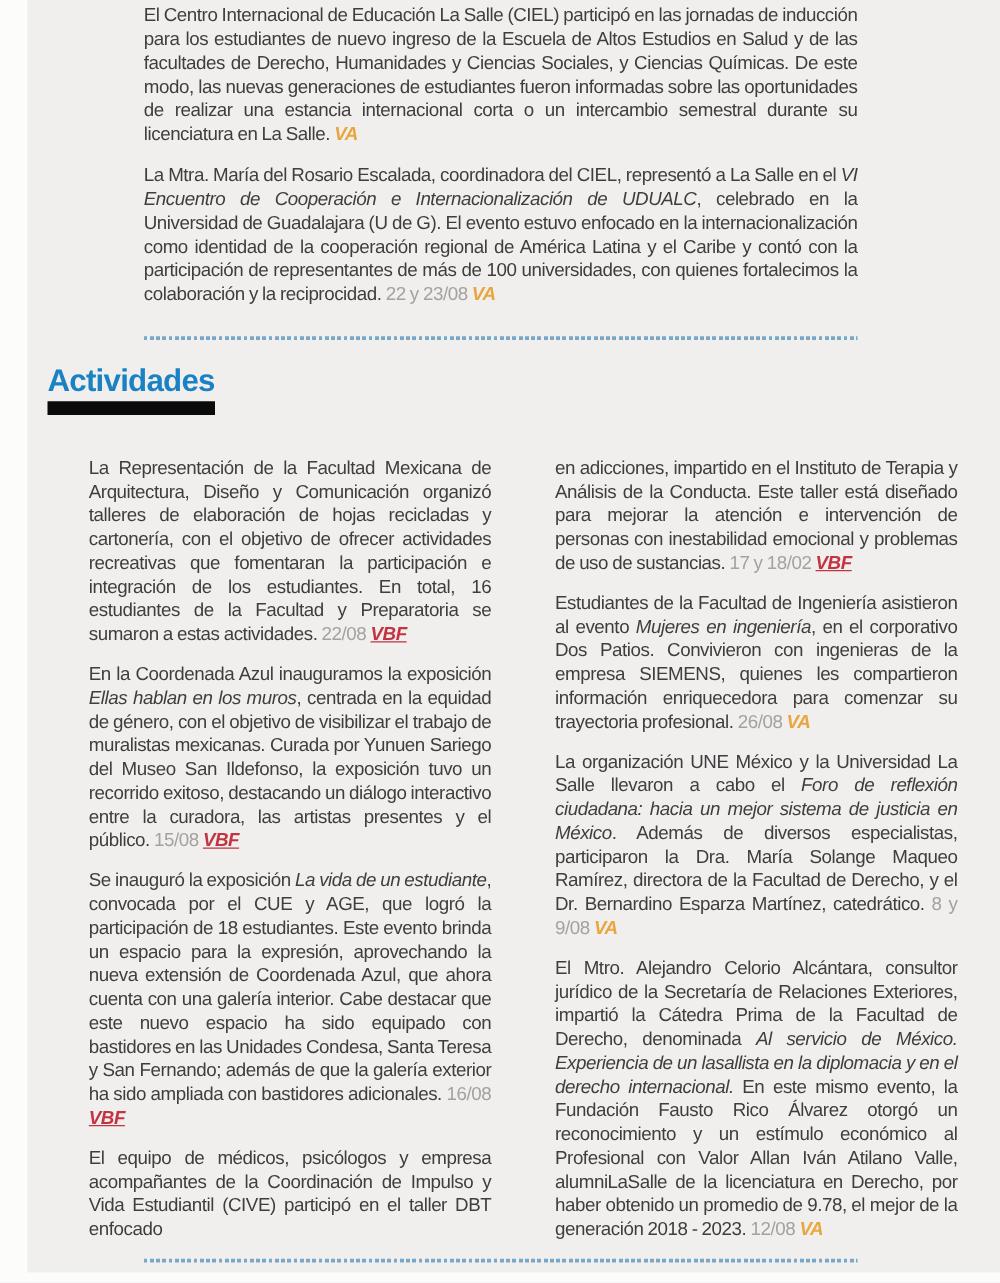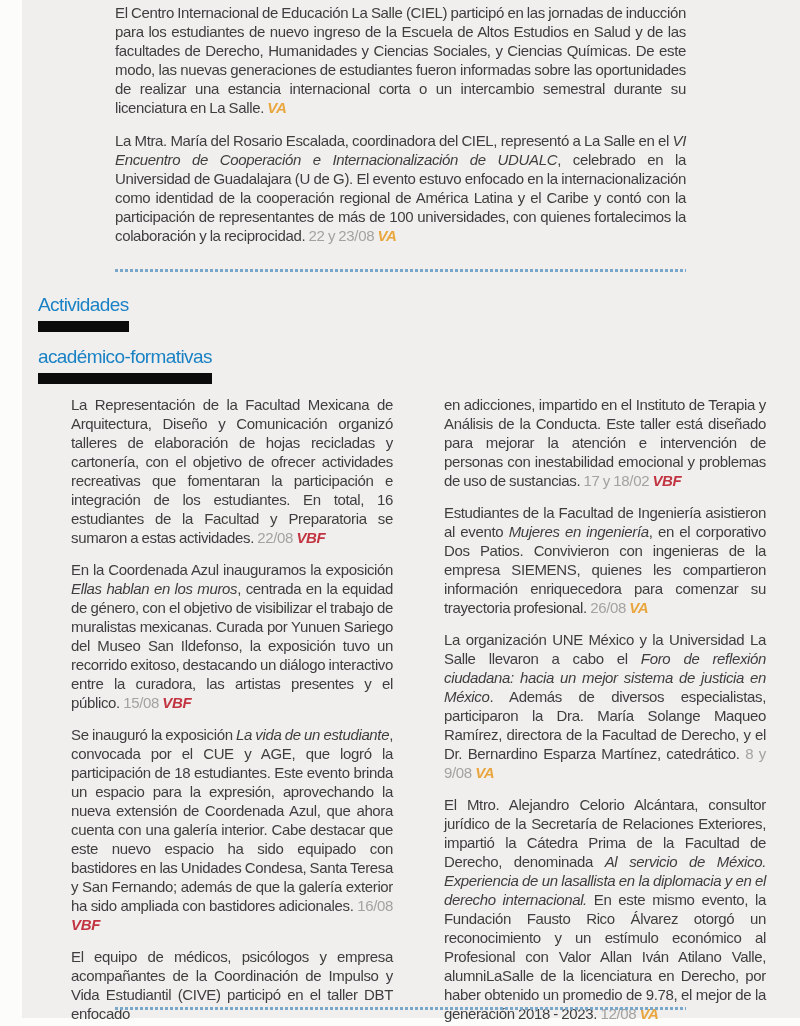--- a/index.html
+++ b/index.html
@@ -26,52 +26,51 @@
   .intro{margin-left:77px;width:571px;}
   .divider{
     height:3px;width:571px;margin-left:77px;
     background:repeating-linear-gradient(90deg,var(--divider-blue) 0 3px,transparent 3px 5px);
   }
   .divider-top{margin-top:24px;}
   .divider-bottom{position:absolute;left:115px;top:1007px;margin:0;}
   .section-head{margin-top:20px;}
   .h-line{width:fit-content;margin-bottom:11px;}
   .h-text{
-    display:block;color:var(--heading-blue);font-weight:normal;
-    font-size:19px;line-height:26px;letter-spacing:-0.6px;margin-top:12px;
+    display:block;color:var(--heading-blue);font-weight:bold;
+    font-size:25px;line-height:26px;letter-spacing:-0.6px;margin-top:12px;
   }
   .h-bar{height:11px;background:var(--bar-black);margin-top:3px;min-width:100%;}
   .cols{display:flex;gap:18px;margin-top:6px;}
   .col{flex:0 0 355px;width:355px;}
   .col .para{margin-bottom:13px;margin-left:33px;}
   .run-n{font-style:normal;}
   .run-i{font-style:italic;}
   .run-d{color:var(--date-gray);}
   .run-va{font-style:italic;font-weight:bold;color:var(--sig-va-orange);}
-  .run-vbf{font-style:italic;font-weight:bold;color:var(--sig-vbf-red);}
+  .run-vbf{font-style:italic;font-weight:bold;color:var(--sig-vbf-red);text-decoration:underline;}
 </style>
 </head>
 <body>
 
 <div class="surface">
 
   <section class="intro">
     <p class="para"><span class="run-n">El Centro Internacional de Educación La Salle (CIEL) participó en las jornadas de inducción para los estudiantes de nuevo ingreso de la Escuela de Altos Estudios en Salud y de las facultades de Derecho, Humanidades y Ciencias Sociales, y Ciencias Químicas. De este modo, las nuevas generaciones de estudiantes fueron informadas sobre las oportunidades de realizar una estancia internacional corta o un intercambio semestral durante su licenciatura en La Salle. </span><span class="run-va">VA</span></p>
     <p class="para"><span class="run-n">La Mtra. María del Rosario Escalada, coordinadora del CIEL, representó a La Salle en el </span><span class="run-i">VI Encuentro de Cooperación e Internacionalización de UDUALC</span><span class="run-n">, celebrado en la Universidad de Guadalajara (U de G). El evento estuvo enfocado en la internacionalización como identidad de la cooperación regional de América Latina y el Caribe y contó con la participación de representantes de más de 100 universidades, con quienes fortalecimos la colaboración y la reciprocidad. </span><span class="run-d">22 y 23/08 </span><span class="run-va">VA</span></p>
   </section>
 
   <div class="divider divider-top"></div>
 
   <header class="section-head">
     <div class="h-line">
       <span class="h-text">Actividades</span>
       <div class="h-bar"></div>
     </div>
     <div class="h-line">
-      <span class="h-text">académico-formativas</span>
       <div class="h-bar"></div>
     </div>
   </header>
 
   <div class="cols">
     <div class="col">
       <p class="para"><span class="run-n">La Representación de la Facultad Mexicana de Arquitectura, Diseño y Comunicación organizó talleres de elaboración de hojas recicladas y cartonería, con el objetivo de ofrecer actividades recreativas que fomentaran la participación e integración de los estudiantes. En total, 16 estudiantes de la Facultad y Preparatoria se sumaron a estas actividades. </span><span class="run-d">22/08 </span><span class="run-vbf">VBF</span></p>
       <p class="para"><span class="run-n">En la Coordenada Azul inauguramos la exposición </span><span class="run-i">Ellas hablan en los muros</span><span class="run-n">, centrada en la equidad de género, con el objetivo de visibilizar el trabajo de muralistas mexicanas. Curada por Yunuen Sariego del Museo San Ildefonso, la exposición tuvo un recorrido exitoso, destacando un diálogo interactivo entre la curadora, las artistas presentes y el público. </span><span class="run-d">15/08 </span><span class="run-vbf">VBF</span></p>
       <p class="para"><span class="run-n">Se inauguró la exposición </span><span class="run-i">La vida de un estudiante</span><span class="run-n">, convocada por el CUE y AGE, que logró la participación de 18 estudiantes. Este evento brinda un espacio para la expresión, aprovechando la nueva extensión de Coordenada Azul, que ahora cuenta con una galería interior. Cabe destacar que este nuevo espacio ha sido equipado con bastidores en las Unidades Condesa, Santa Teresa y San Fernando; además de que la galería exterior ha sido ampliada con bastidores adicionales. </span><span class="run-d">16/08 </span><span class="run-vbf">VBF</span></p>
       <p class="para"><span class="run-n">El equipo de médicos, psicólogos y empresa acompañantes de la Coordinación de Impulso y Vida Estudiantil (CIVE) participó en el taller DBT enfocado</span></p>

